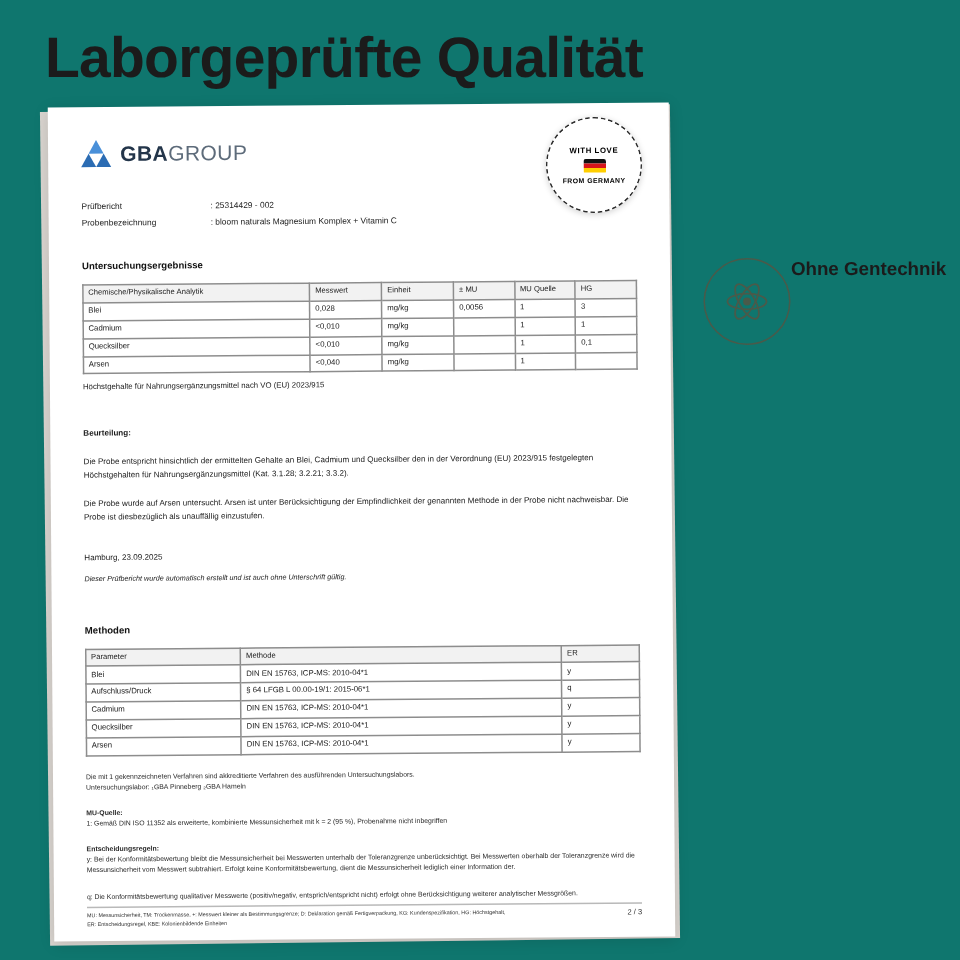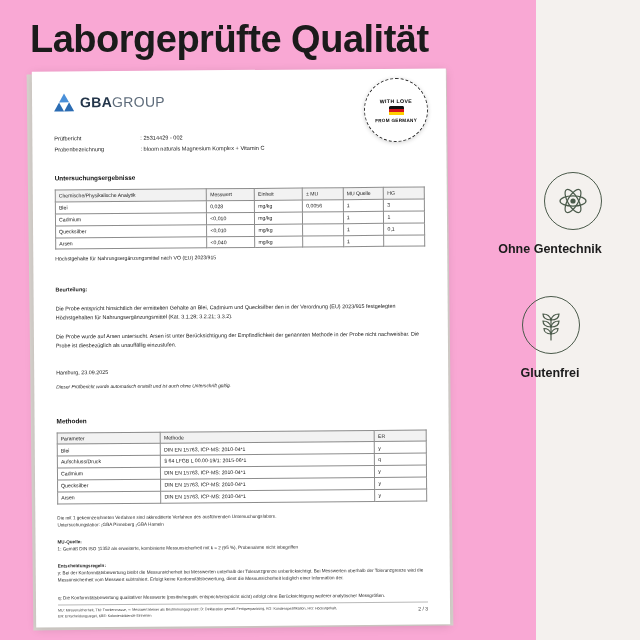--- a/index.html
+++ b/index.html
@@ -4,22 +4,22 @@
 <style>
   * { box-sizing: border-box; margin: 0; padding: 0; }
   html, body {
     width: 640px; height: 640px;
     font-family: "Liberation Sans", sans-serif;
     background: #f4f1ee;
     overflow: hidden;
   }
   #stage {
     position: relative;
-    width: 536px; height: 640px;
-    background: #f9a8d4;
+    width: 640px; height: 640px;
+    background: #0f766e;
   }
   
   .headline {
     position: absolute;
     left: 30px; top: 18px;
     width: 580px;
     font-size: 38px;
     font-weight: bold;
     letter-spacing: -0.5px;
     color: #1b1b1b;
@@ -147,21 +147,21 @@
   .badge .b { font-size: 4.6px; font-weight: bold; letter-spacing: .3px; }
 
   
   .features {
     position: absolute;
     left: 470px; top: 172px;
     width: 160px;
     display: flex; flex-direction: column;
     align-items: center; gap: 40px;
   }
-  .feature { display: flex; flex-direction: column; align-items: flex-end; }
+  .feature { display: flex; flex-direction: row; align-items: flex-start; }
   .fcircle {
     width: 58px; height: 58px; border-radius: 50%;
     border: 1.3px solid #4a5a4a;
     display: flex; align-items: center; justify-content: center;
     margin-bottom: 12px;
   }
   .flabel { font-size: 12.5px; font-weight: bold; color: #1b1b1b; white-space: nowrap; }
 </style>
 </head>
 <body>
@@ -332,29 +332,15 @@
         <svg width="34" height="34" viewBox="0 0 34 34" fill="none" stroke="#4a5a4a" stroke-width="1.2">
           <circle cx="17" cy="17" r="2.6" fill="#4a5a4a" stroke="none"></circle>
           <ellipse cx="17" cy="17" rx="13" ry="5.2"></ellipse>
           <ellipse cx="17" cy="17" rx="13" ry="5.2" transform="rotate(60 17 17)"></ellipse>
           <ellipse cx="17" cy="17" rx="13" ry="5.2" transform="rotate(120 17 17)"></ellipse>
         </svg>
       </div>
       <div class="flabel">Ohne Gentechnik</div>
     </div>
 
-    <div class="feature">
-      <div class="fcircle">
-        <svg width="32" height="34" viewBox="0 0 32 34" fill="none" stroke="#4a5a4a" stroke-width="1.2" stroke-linecap="round">
-          <path d="M16 32 V10"></path>
-          <path d="M16 12 C10 12 8 9 8 6 C12 6 15 8 16 12 Z" fill="none"></path>
-          <path d="M16 12 C22 12 24 9 24 6 C20 6 17 8 16 12 Z" fill="none"></path>
-          <path d="M16 19 C10 19 8 16 8 13 C12 13 15 15 16 19 Z" fill="none"></path>
-          <path d="M16 19 C22 19 24 16 24 13 C20 13 17 15 16 19 Z" fill="none"></path>
-          <path d="M16 26 C11 26 9 23 9 20.5 C13 20.5 15 22.5 16 26 Z" fill="none"></path>
-          <path d="M16 26 C21 26 23 23 23 20.5 C19 20.5 17 22.5 16 26 Z" fill="none"></path>
-        </svg>
-      </div>
-      <div class="flabel">Glutenfrei</div>
-    </div>
 
   </div>
 </div>
 
 </body></html>

